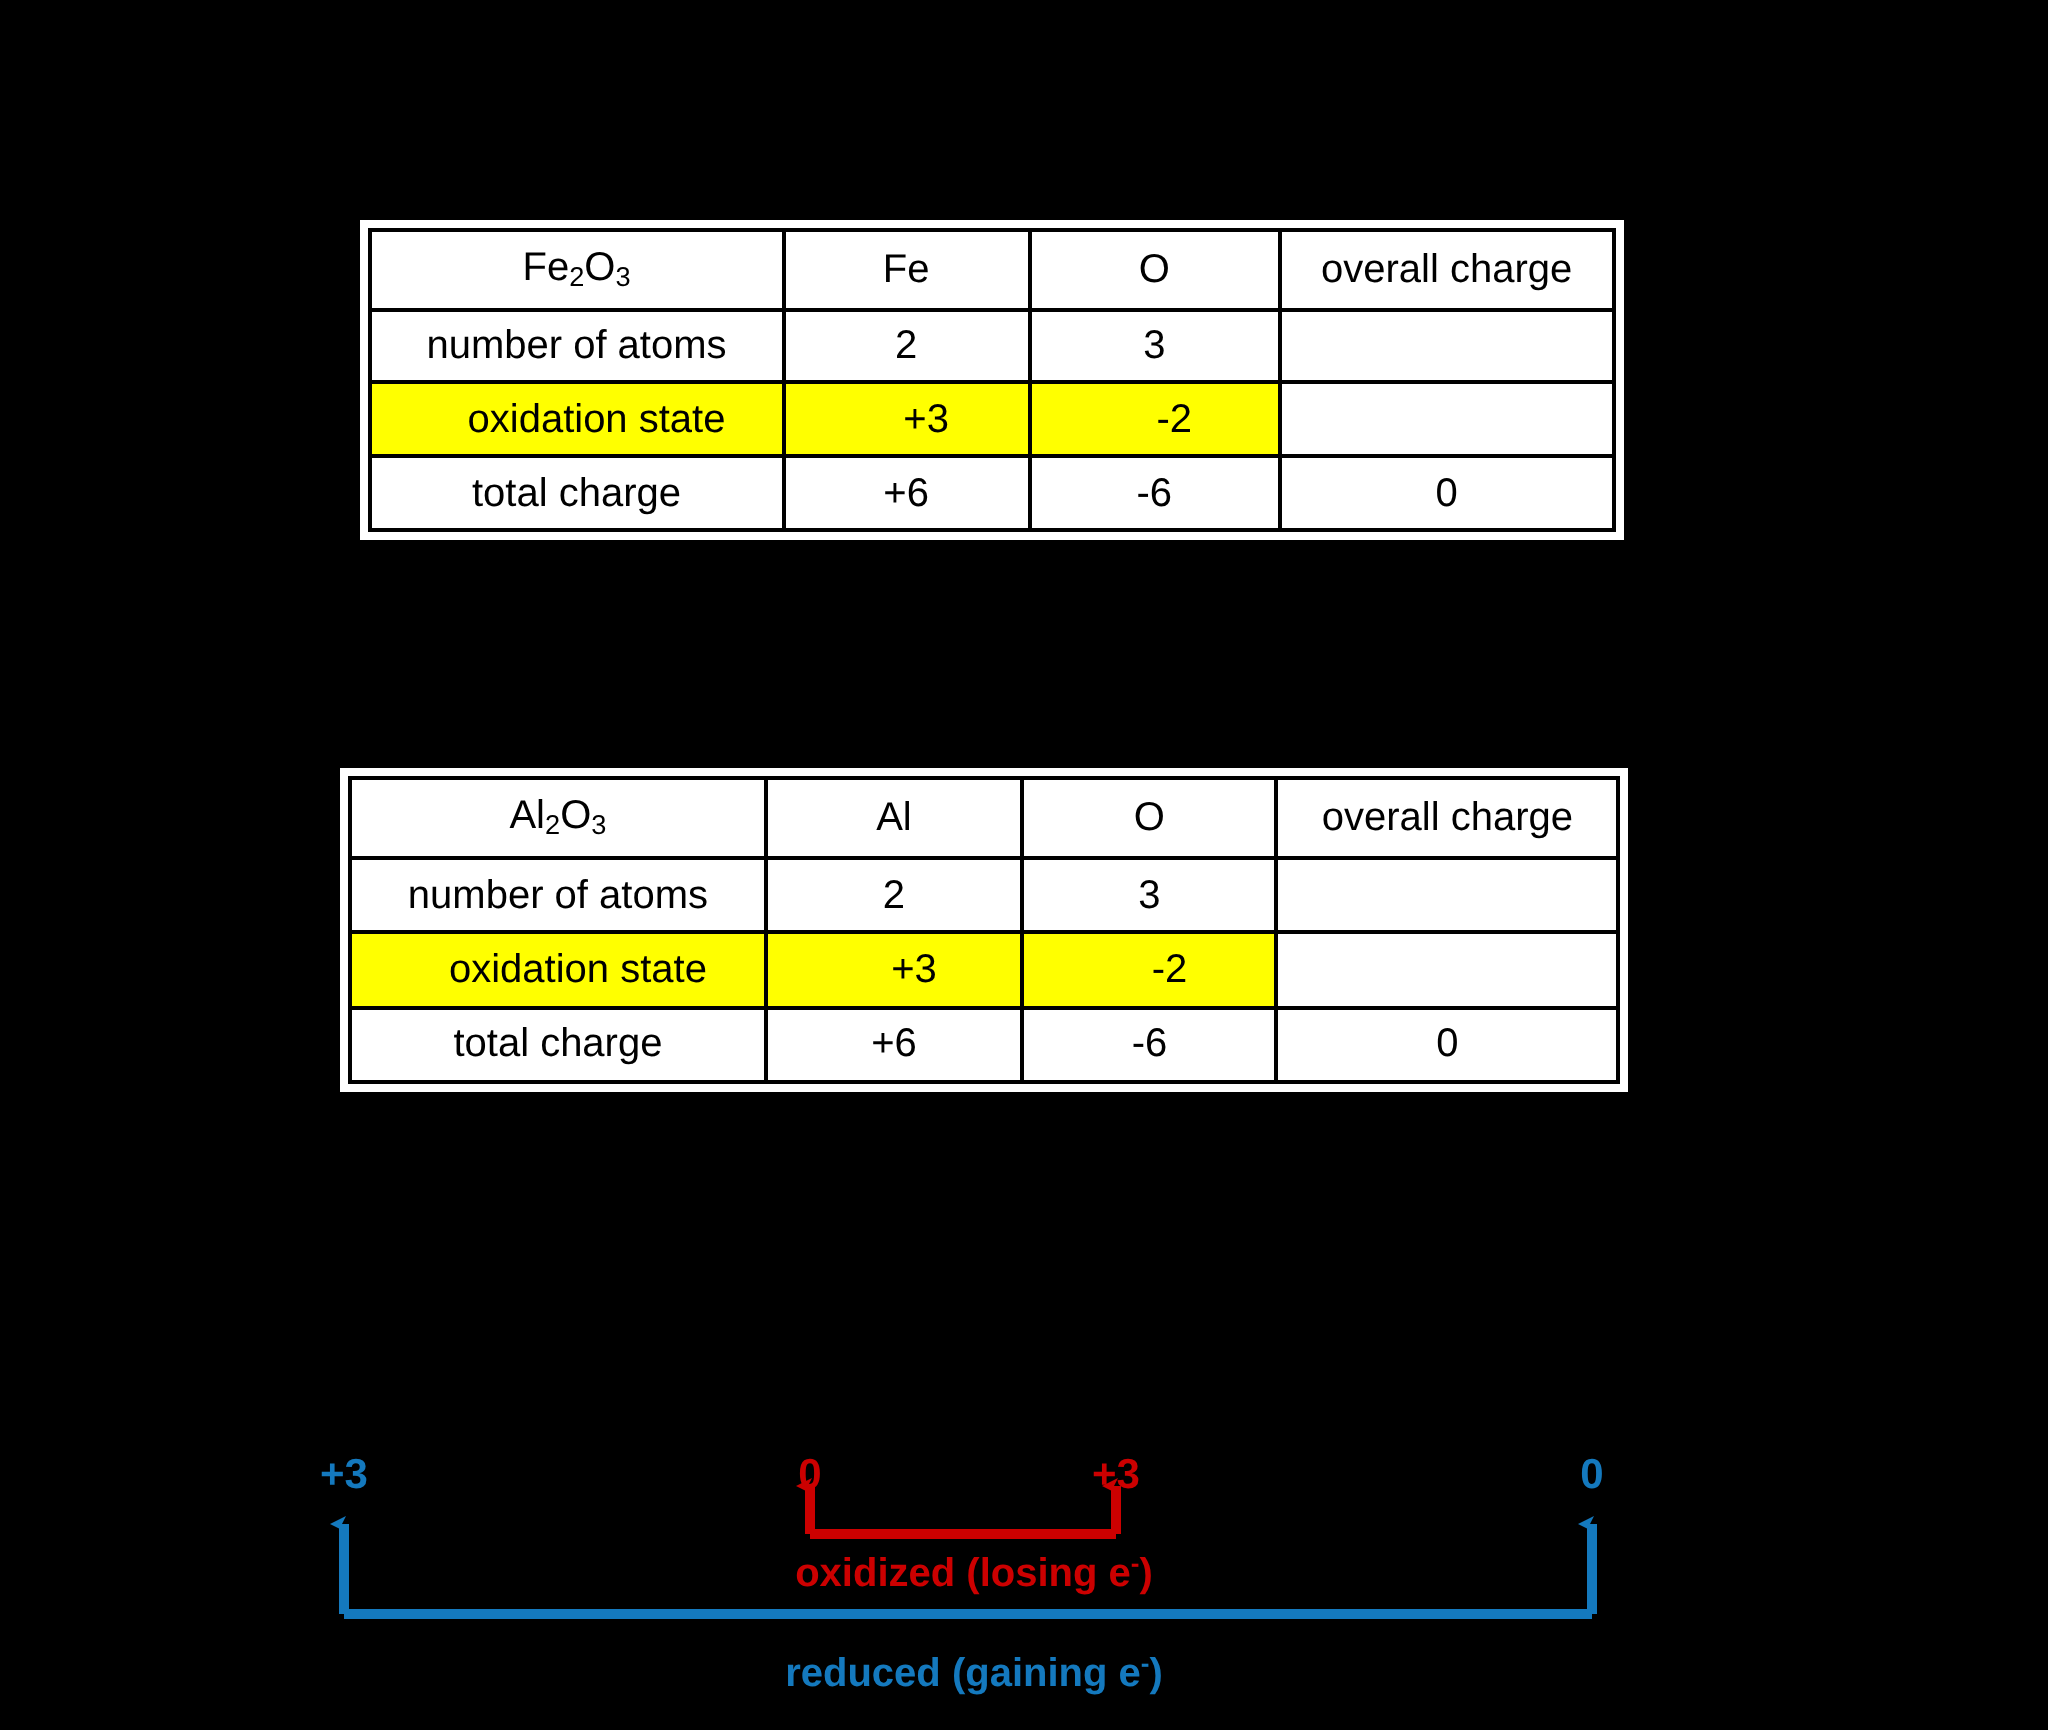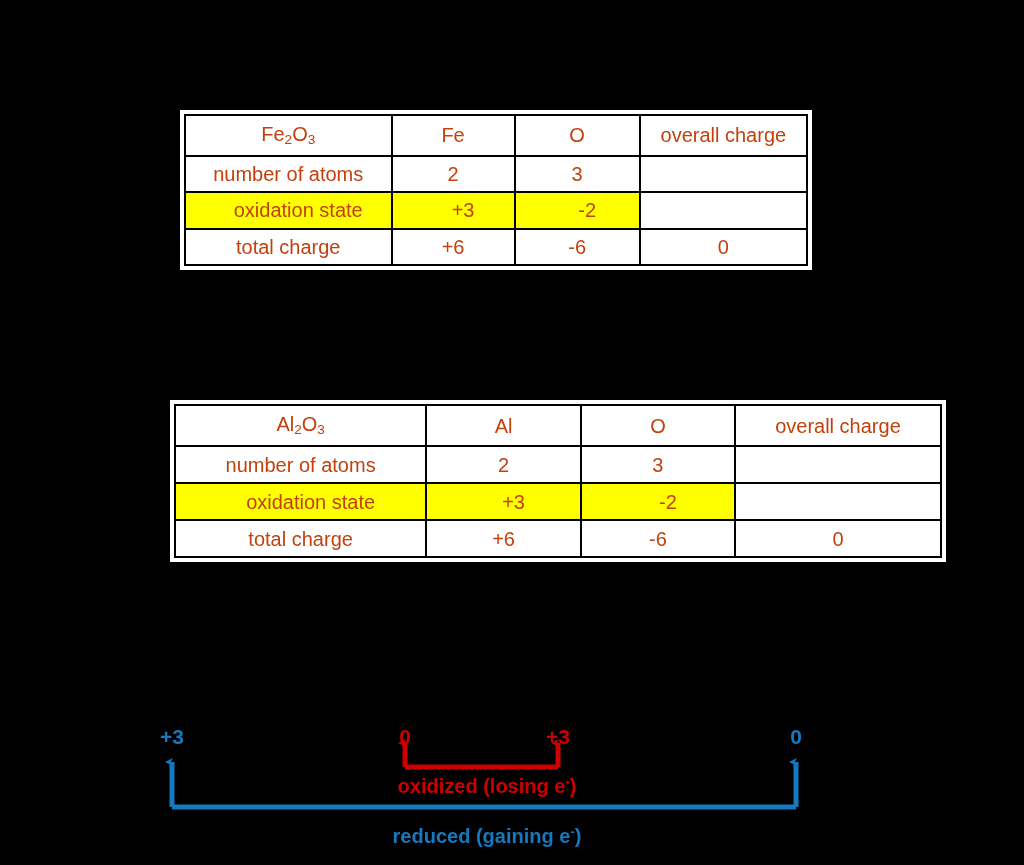--- a/index.html
+++ b/index.html
@@ -26,21 +26,21 @@
     border-collapse: collapse;
     width: 100%;
     height: 100%;
     table-layout: fixed;
     background: #ffffff;
   }
   .ox-table td {
     border: 2px solid #000000;
     text-align: center;
     vertical-align: middle;
-    color: #c2410c;
+    color: #000000;
     background: #ffffff;
     font-size: 20px;
     font-family: "Liberation Sans", sans-serif;
     line-height: 1.1;
     padding: 0;
     white-space: nowrap;
   }
   .ox-table td.hl {
     background: #ffff00;
     padding-left: 20px;
@@ -57,23 +57,22 @@
   #table-fe2o3 {
     left: 180px;
     top: 110px;
     width: 632px;
     height: 160px;
   }
   
   #table-al2o3 {
     left: 170px;
     top: 384px;
-    width: 776px;
+    width: 644px;
     height: 162px;
-    margin-top: 16px;
   }
 
   
   #redox-diagram {
     position: absolute;
     left: 0;
     top: 700px;
     width: 1024px;
     height: 165px;
   }

